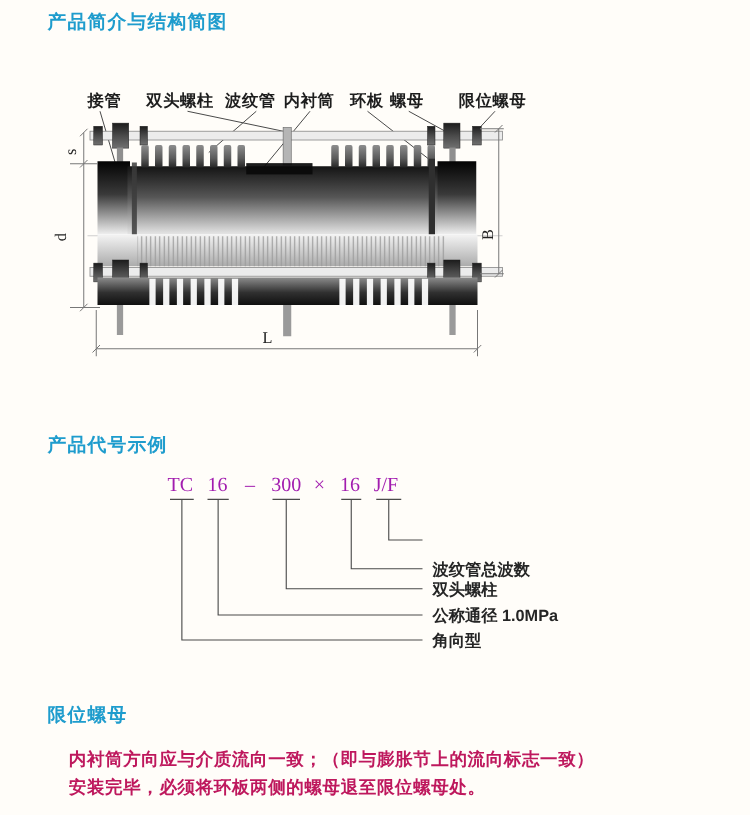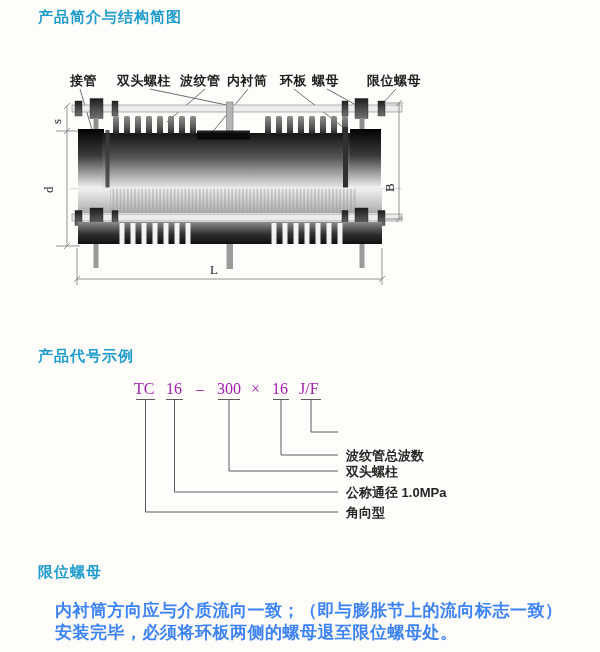--- a/index.html
+++ b/index.html
@@ -6,21 +6,21 @@
   body{width:600px;height:652px;background:#fffdf9;font-family:"Liberation Sans",sans-serif;overflow:hidden;}
   .page{position:relative;width:600px;height:652px;}
   .sec-heading{position:absolute;left:38px;font-size:15px;font-weight:bold;letter-spacing:1px;color:#1e9ccd;white-space:nowrap;}
   #h-intro{top:8px;}
   #h-code{top:347px;}
   #h-install{top:563px;}
   .diagram-svg{position:absolute;left:40px;top:62px;}
   .code-token{position:absolute;top:380px;font-family:Liberation Serif, serif;font-size:16px;color:#a21caf;white-space:nowrap;}
   .code-tree-svg{position:absolute;left:130px;top:395px;}
   .callout-label{position:absolute;left:346px;font-family:"Liberation Sans",sans-serif;font-size:13px;font-weight:600;color:#252525;white-space:nowrap;}
-  .install-line{position:absolute;left:55px;width:520px;font-size:17px;font-weight:600;color:#3b82f6;letter-spacing:0.5px;white-space:nowrap;}
+  .install-line{position:absolute;left:55px;width:520px;font-size:14px;font-weight:600;color:#be185d;letter-spacing:0.5px;white-space:nowrap;}
   .svg-label{font-family:"Liberation Sans",sans-serif;font-size:13px;font-weight:bold;fill:#1d1d1d;letter-spacing:0.5px;}
   .svg-dim{font-family:"Liberation Serif",serif;font-size:13px;fill:#222;}
 </style>
 </head>
 <body>
 
 <div class="page">
 
   <div class="sec-heading" id="h-intro">产品简介与结构简图</div>
 

